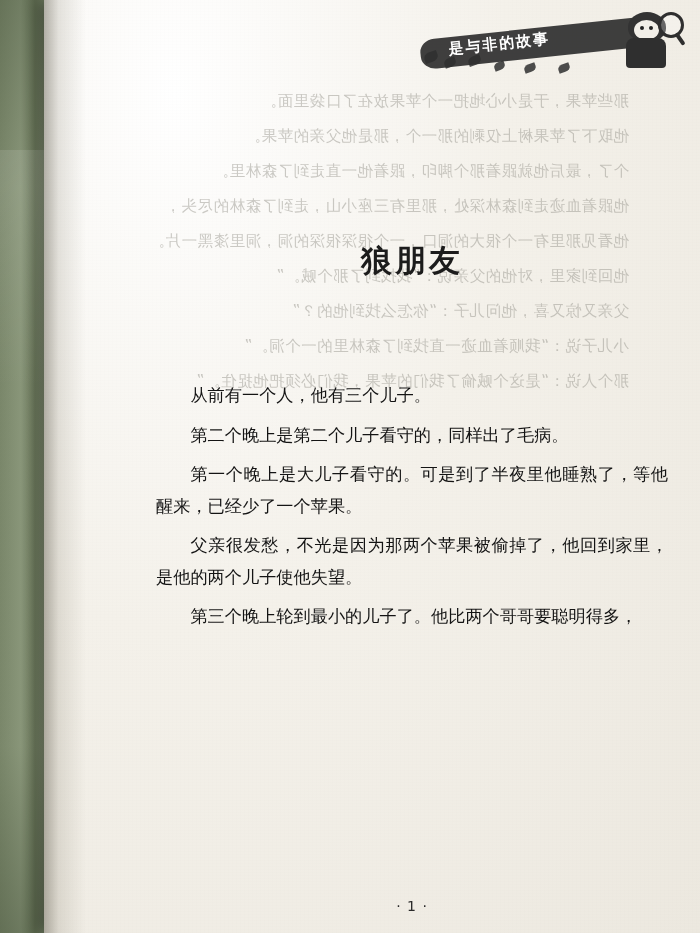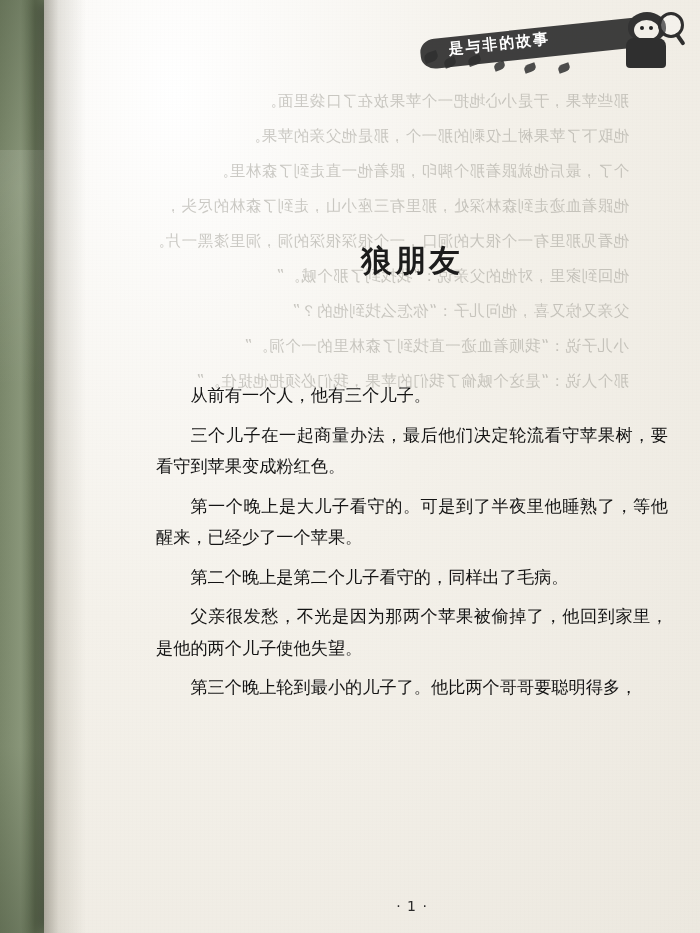--- a/index.html
+++ b/index.html
@@ -253,23 +253,22 @@
         <div class="glass"></div>
         <div class="handle"></div>
       </div>
     </div>
 
     <div class="content">
       <div class="title">狼朋友</div>
 
       <div class="body-text">
         <p>从前有一个人，他有三个儿子。</p>
-        <p>三个儿子在一起商量办法，最后他们决定轮流看守苹果树，要看守到苹果变成粉红色。</p>
+        <p>第二个晚上是第二个儿子看守的，同样出了毛病。</p>
         <p>第一个晚上是大儿子看守的。可是到了半夜里他睡熟了，等他醒来，已经少了一个苹果。</p>
-        <p>第二个晚上是第二个儿子看守的，同样出了毛病。</p>
         <p>父亲很发愁，不光是因为那两个苹果被偷掉了，他回到家里，是他的两个儿子使他失望。</p>
         <p>第三个晚上轮到最小的儿子了。他比两个哥哥要聪明得多，</p>
       </div>
 
       <div class="folio">· 1 ·</div>
     </div>
   </div>
 
   <div class="gutter"></div>
 </div>

